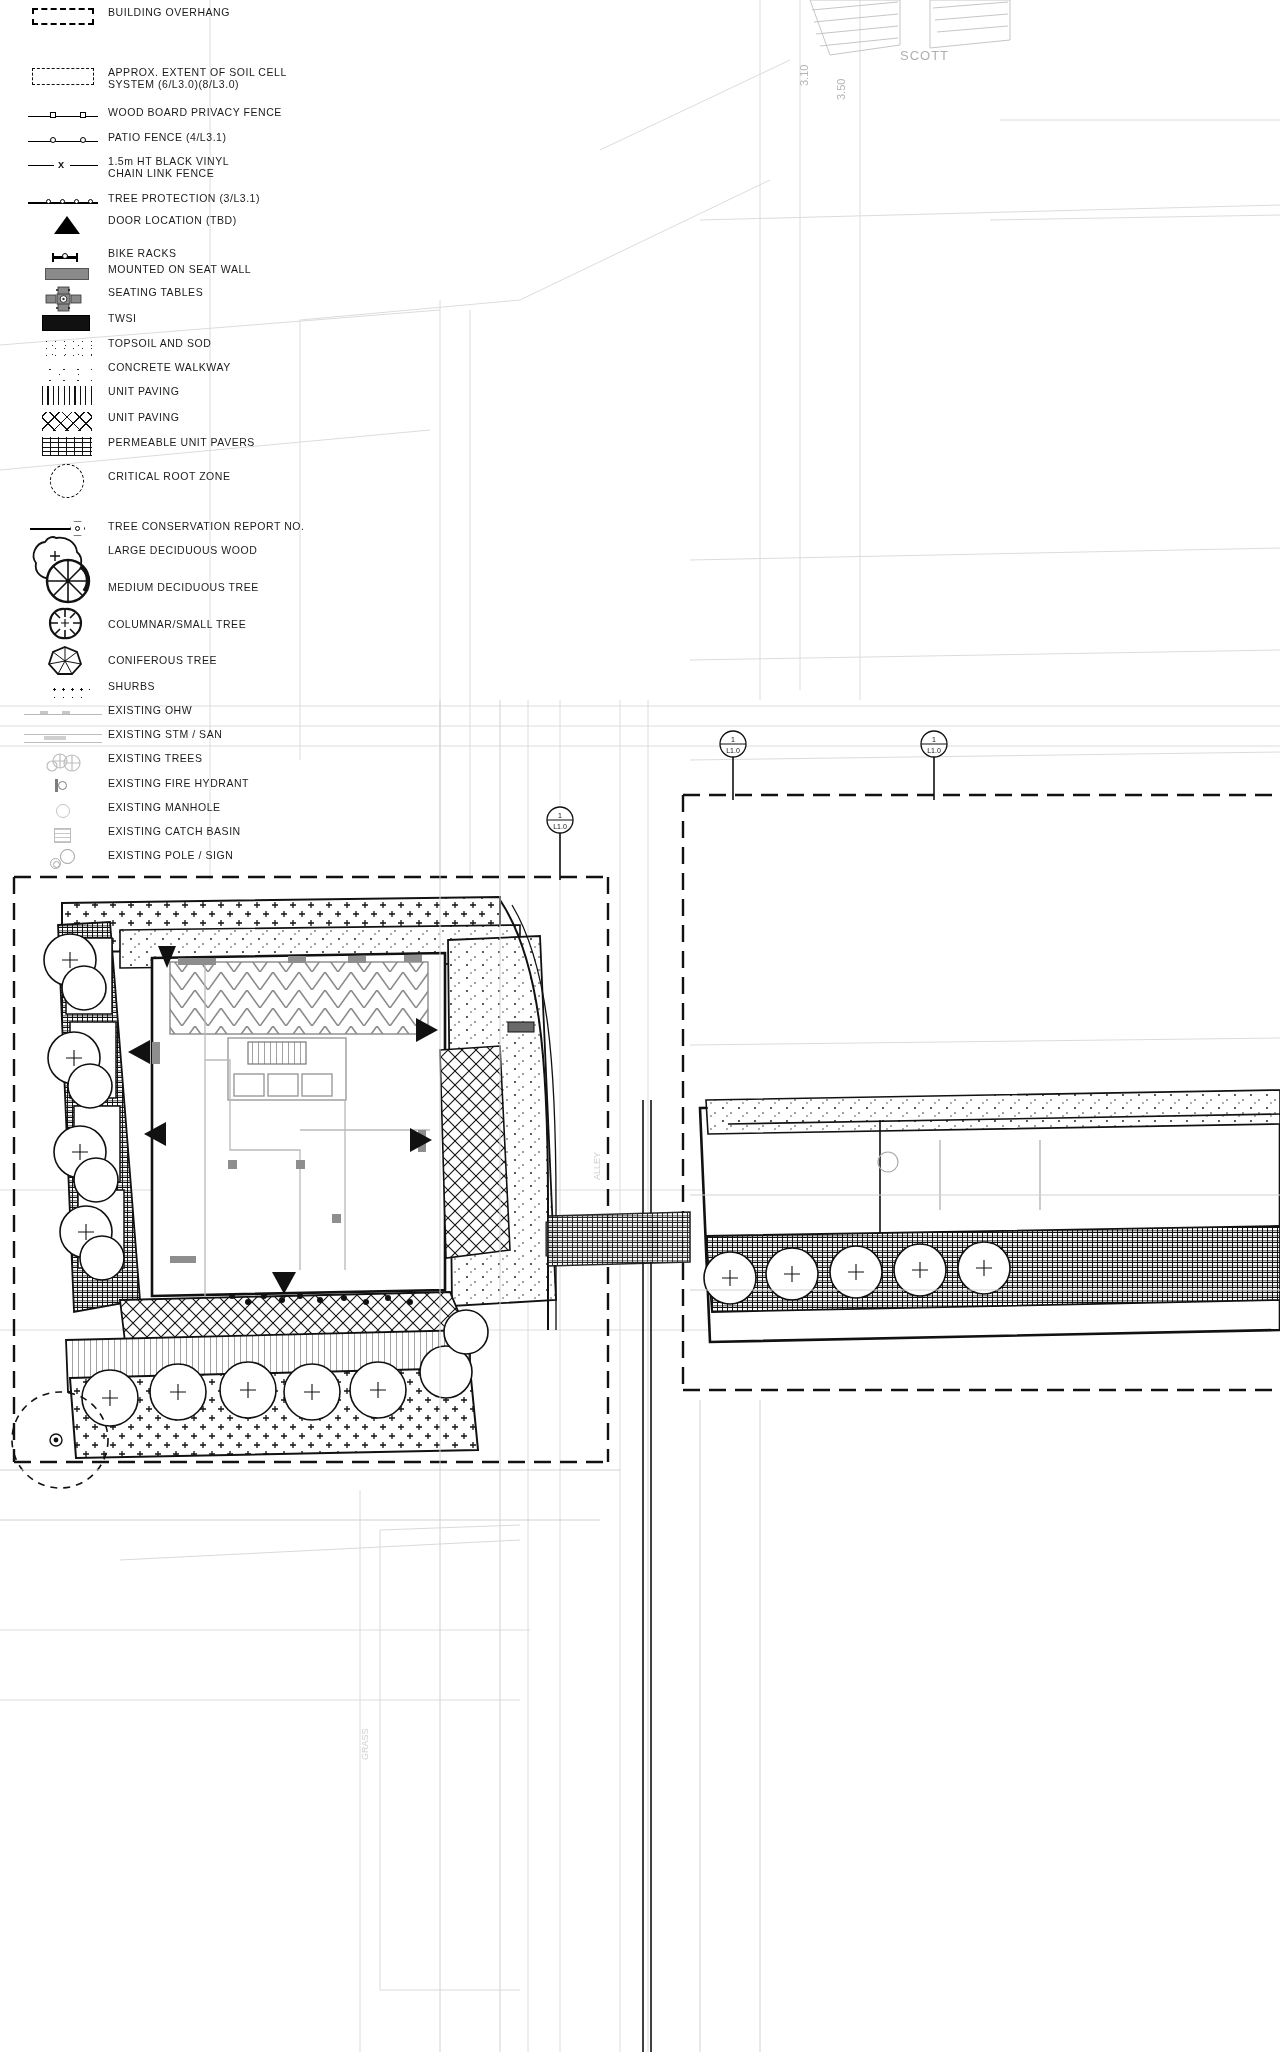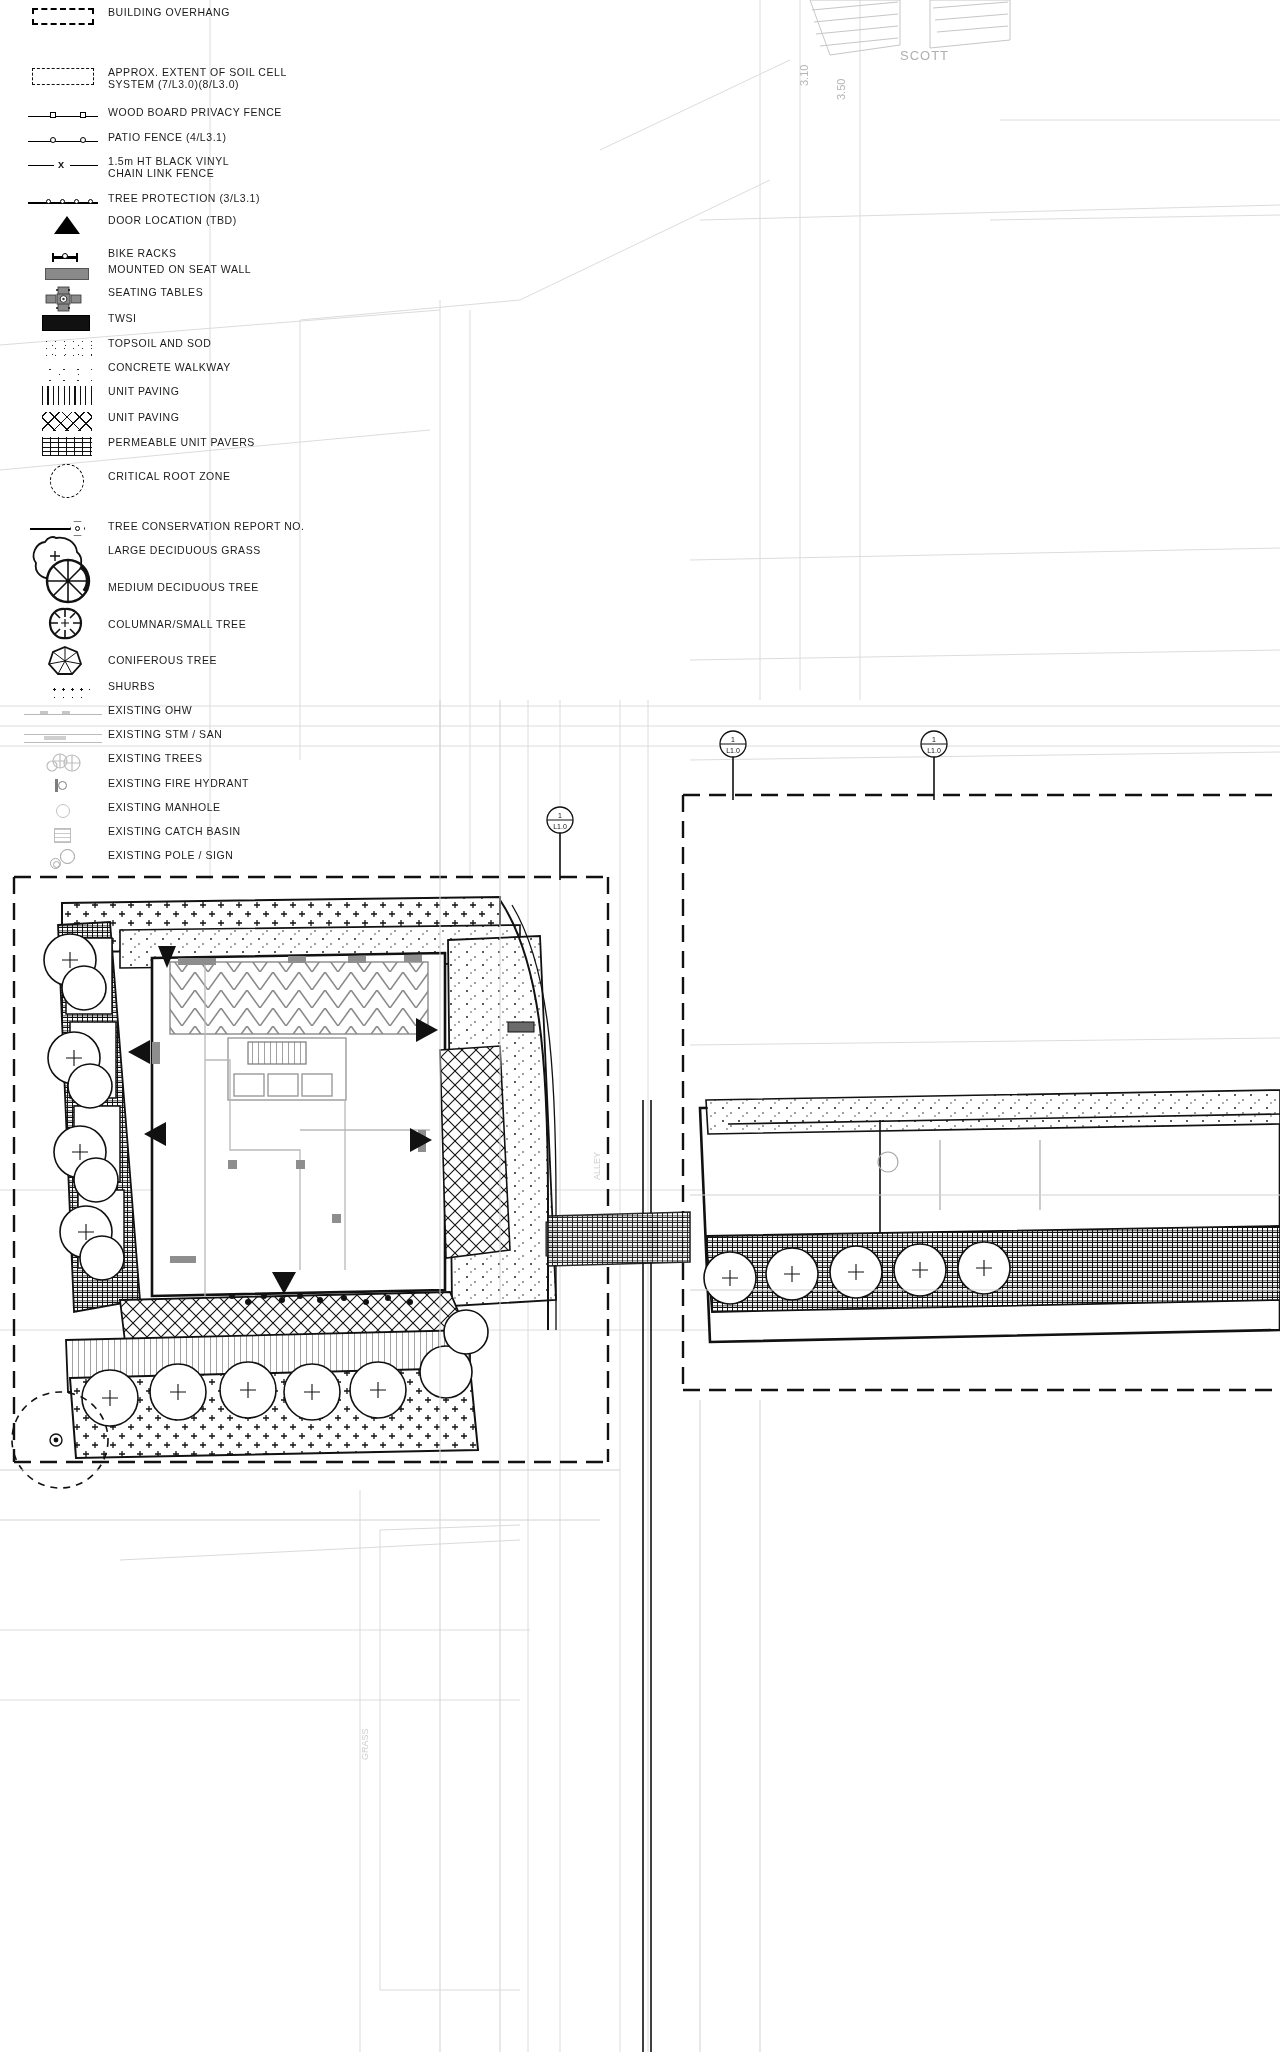--- a/index.html
+++ b/index.html
@@ -441,21 +441,21 @@
         </div>
       <div class="leg-txt">BUILDING OVERHANG</div>
     </div>
 
 
     <div class="leg-row" style="top:66px">
       <div class="leg-sym">
           <span class="box-dash bd-thin"></span>
         </div>
       <div class="leg-txt">APPROX. EXTENT OF SOIL CELL
-SYSTEM (7/L3.0)(8/L3.0)</div>
+SYSTEM (6/L3.0)(8/L3.0)</div>
     </div>
 
     <div class="leg-row" style="top:106px">
       <div class="leg-sym">
         <span class="fline"></span>
           <span class="fnode sq" style="left:50px"></span>
           <span class="fnode sq" style="left:80px"></span>
       </div>
       <div class="leg-txt">WOOD BOARD PRIVACY FENCE</div>
     </div>
@@ -596,21 +596,21 @@
 
     <div class="leg-row" style="top:544px">
       <div class="leg-sym">
         <svg width="104" height="18" viewBox="0 0 104 18" style="overflow:visible">
           <g transform="translate(32,-8)">
             <path d="M24 2 C34 0 44 6 45 16 C52 22 50 34 42 38 C38 46 26 48 20 42 C10 44 2 36 4 27 C-2 19 4 7 13 6 C16 1 21 0 24 2 Z" fill="#fff" stroke="#111" stroke-width="1.8"></path>
             <path d="M18 20 H28 M23 15 V25" stroke="#111" stroke-width="1.4"></path>
           </g>
         </svg>
       </div>
-      <div class="leg-txt">LARGE DECIDUOUS GRASS</div>
+      <div class="leg-txt">LARGE DECIDUOUS WOOD</div>
     </div>
 
     <div class="leg-row" style="top:581px">
       <div class="leg-sym">
         <svg width="104" height="22" viewBox="0 0 104 22" style="overflow:visible">
           <g transform="translate(46,-26)">
             <circle cx="22" cy="26" r="21" fill="#fff" stroke="#111" stroke-width="2.4"></circle>
             <path d="M22 5 L22 47 M1 26 L43 26 M7 11 L37 41 M37 11 L7 41" stroke="#111" stroke-width="1.6" fill="none"></path>
             <path d="M34 12 C42 16 44 28 38 36" stroke="#111" stroke-width="3.4" fill="none"></path>
           </g>

